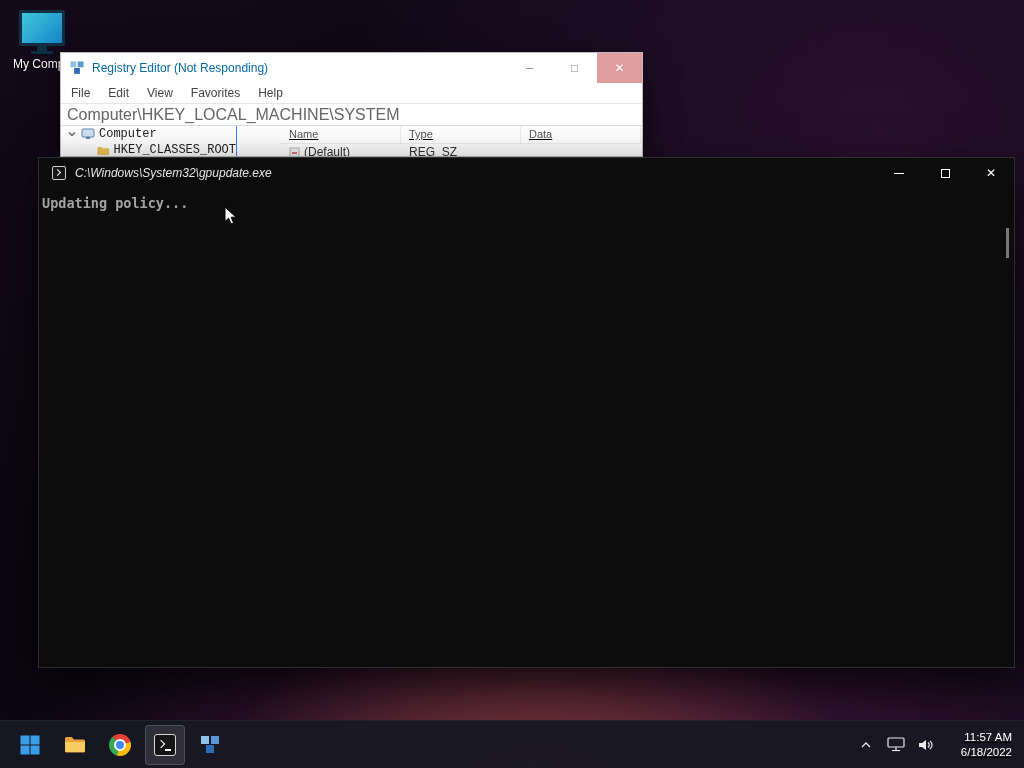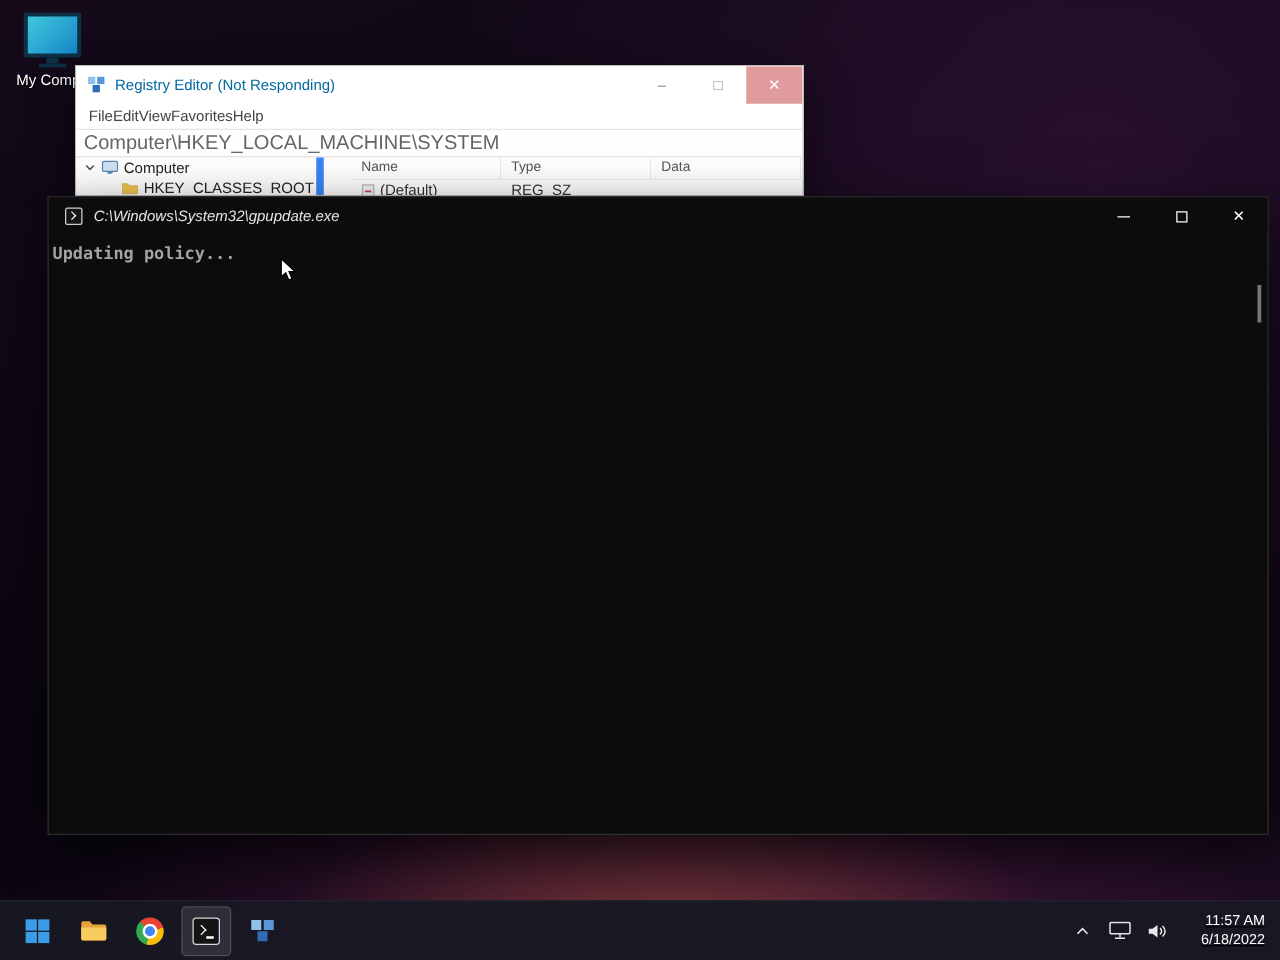--- a/index.html
+++ b/index.html
@@ -25,33 +25,33 @@
   
   .reg-window{position:absolute;left:60px;top:52px;width:583px;height:105px;overflow:hidden;
               background:#fff;z-index:1;box-shadow:0 10px 28px rgba(0,0,0,0.55);
               border:1px solid #bdbdbd;box-sizing:border-box;}
   .reg-titlebar{height:30px;display:flex;align-items:center;padding-left:8px;background:#fff;}
   .reg-title{font-size:12px;color:#0369a1;margin-left:7px;}
   .reg-controls{margin-left:auto;display:flex;height:30px;}
   .reg-btn{width:45px;height:30px;display:flex;align-items:center;justify-content:center;
            font-size:12px;color:#8a8a8a;border:none;background:transparent;padding:0;}
   .reg-btn.close{background:#e09c9c;color:#fff;}
-  .reg-menubar{height:20px;display:flex;align-items:center;padding-left:10px;
+  .reg-menubar{height:20px;display:flex;gap:18px;align-items:center;padding-left:10px;
                font-size:12px;color:#444;background:#fff;}
   .reg-addressbar{height:21px;line-height:21px;font-size:16px;color:#666;padding-left:6px;
                   border-top:1px solid #e6e6e6;border-bottom:1px solid #dcdcdc;background:#fff;
                   white-space:nowrap;}
   .reg-body{position:relative;height:33px;background:#fff;}
-  .reg-tree{position:absolute;left:0;top:0;width:198px;height:100%;border-right:6px solid #3b82f6;
-            box-sizing:border-box;}
+  .reg-tree{position:absolute;left:0;top:0;width:176px;height:100%;border-right:1px solid #3b82f6;
+            box-sizing:border-box;font-family:Liberation Mono, monospace;}
   .tree-row{display:flex;align-items:center;height:16px;font-size:12px;color:#222;gap:4px;}
   .tree-row.root{padding-left:6px;}
   .tree-row.child{padding-left:36px;}
   .reg-list{position:absolute;left:220px;top:0;right:0;height:100%;}
-  .reg-header-row{display:flex;height:17px;border-bottom:1px solid #eee;}
+  .reg-header-row{display:flex;height:17px;border-bottom:1px solid #eee;text-decoration:underline;}
   .reg-header-cell{width:120px;box-sizing:border-box;padding-left:8px;font-size:11px;color:#555;
                    line-height:17px;border-right:1px solid #ececec;}
   .reg-list-row{display:flex;align-items:center;height:16px;font-size:12px;color:#333;}
   .reg-cell-name{width:120px;box-sizing:border-box;padding-left:8px;display:flex;gap:4px;align-items:center;}
   .reg-cell-type{width:120px;box-sizing:border-box;padding-left:8px;}
 
   
   .cmd-window{position:absolute;left:38px;top:157px;width:977px;height:511px;z-index:2;
               background:#0c0c0c;border:1px solid #2e2e2e;box-sizing:border-box;
               box-shadow:0 14px 40px rgba(0,0,0,0.65);}

